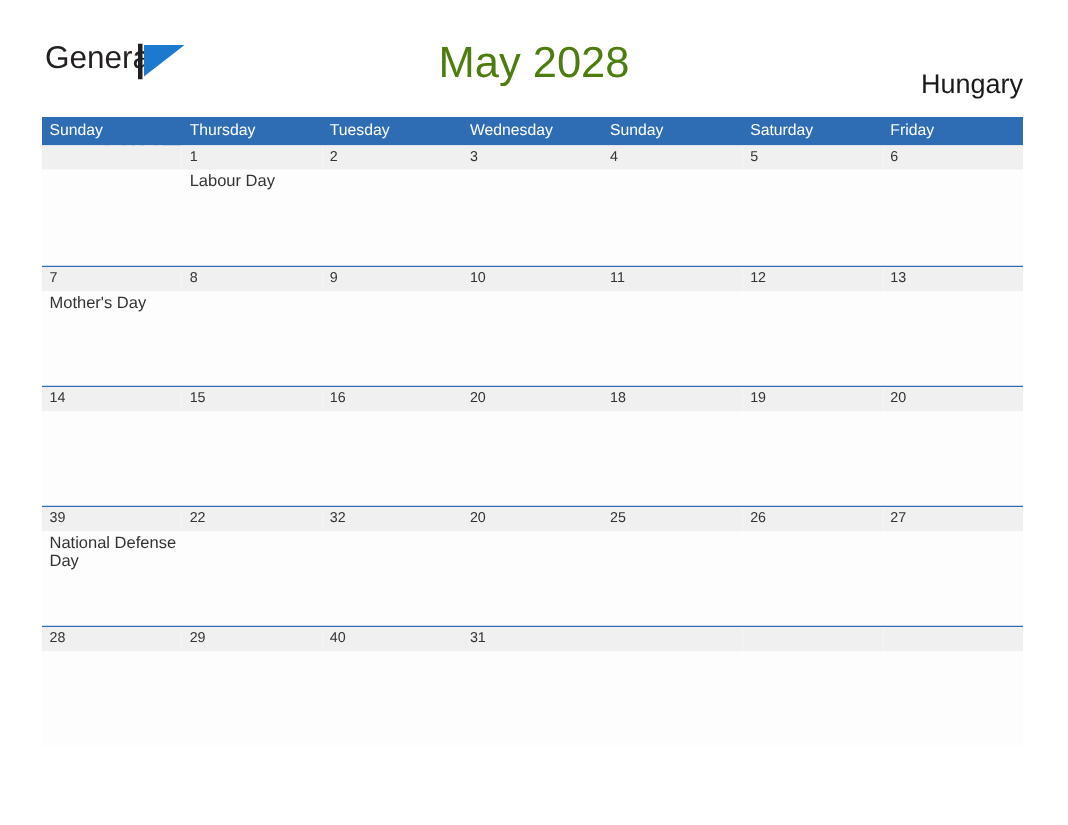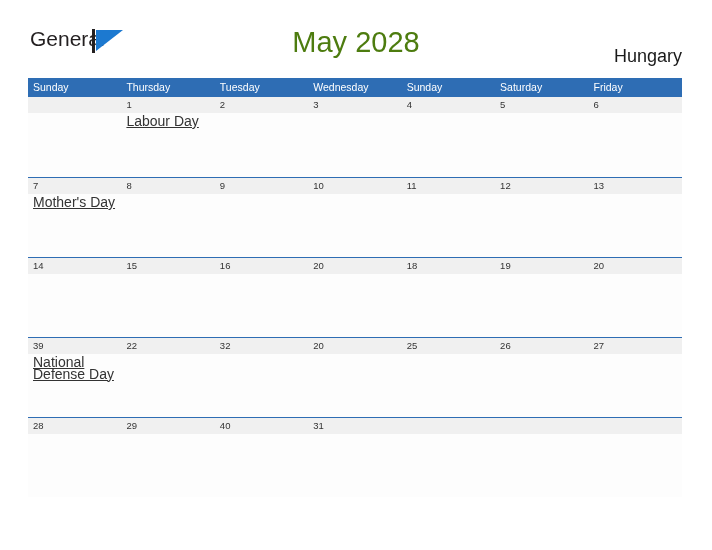--- a/index.html
+++ b/index.html
@@ -136,25 +136,24 @@
   }
   .day-cell.empty .day-number-band {
     background: #F0F0F0;
   }
 
   .events {
     padding: 3px 4px 0 5px;
     box-sizing: border-box;
   }
   .event {
-    font-size: 14px;
+    font-size: 11px;
     color: #333333;
     line-height: 11.5px;
     word-wrap: break-word;
-    text-decoration: underline;
   }
 </style>
 </head>
 <body>
 
 <div class="page">
 
   <div class="header">
 
     <div class="logo">

